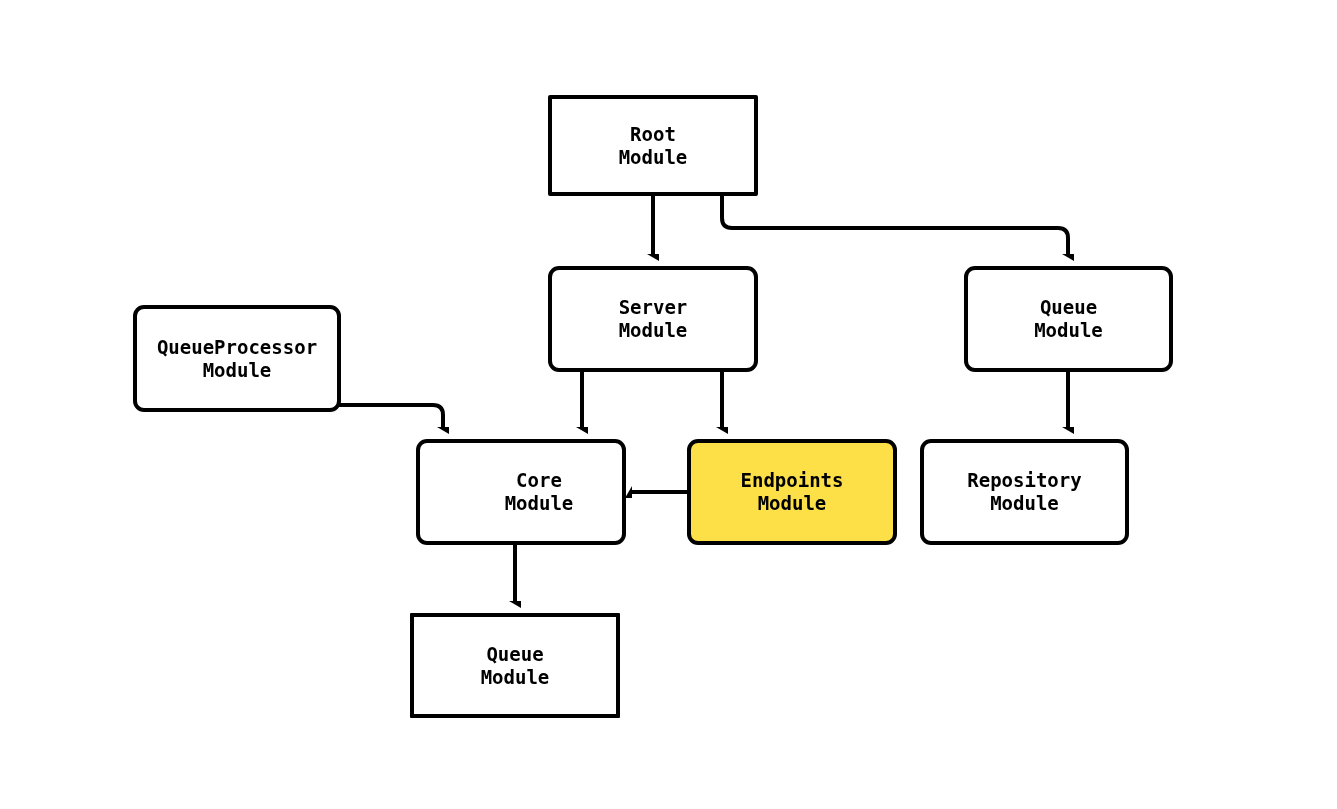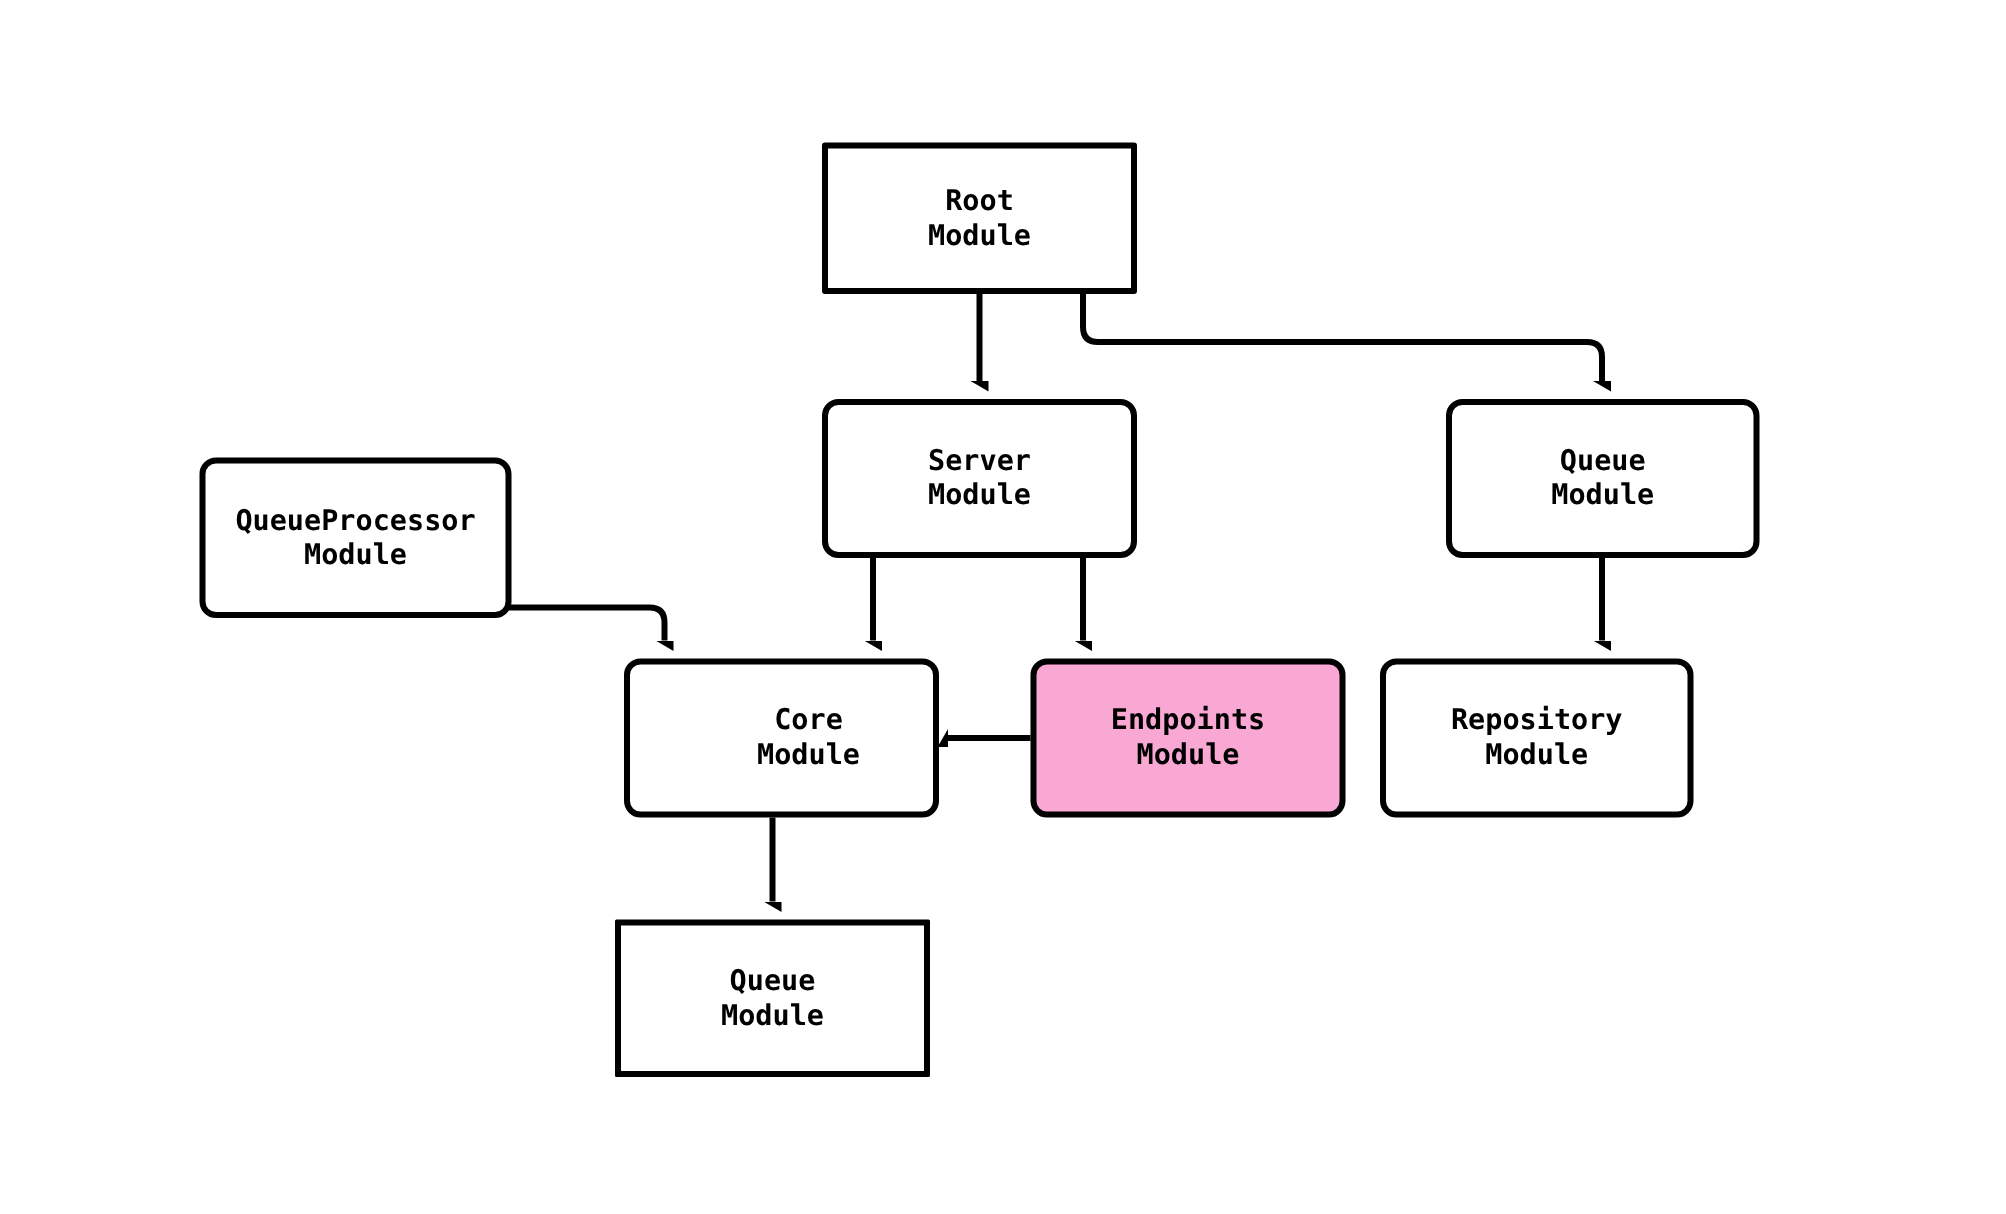--- a/index.html
+++ b/index.html
@@ -99,21 +99,21 @@
         <div class="node-label">Module</div>
       </div>
       <div class="node" style="left: 964px; top: 266px; width: 209px; height: 106px; border-width: 4px; border-color: rgb(0, 0, 0); background: rgb(255, 255, 255); border-radius: 11px;">
         <div class="node-label">Queue</div>
         <div class="node-label">Module</div>
       </div>
       <div class="node" style="left: 416px; top: 439px; width: 210px; height: 106px; border-width: 4px; border-color: rgb(0, 0, 0); background: rgb(255, 255, 255); border-radius: 11px; padding-left: 36px;">
         <div class="node-label">Core</div>
         <div class="node-label">Module</div>
       </div>
-      <div class="node" style="left: 687px; top: 439px; width: 210px; height: 106px; border-width: 4px; border-color: rgb(0, 0, 0); background: #f9a8d4; border-radius: 11px;">
+      <div class="node" style="left: 687px; top: 439px; width: 210px; height: 106px; border-width: 4px; border-color: rgb(0, 0, 0); background: #fde047; border-radius: 11px;">
         <div class="node-label">Endpoints</div>
         <div class="node-label">Module</div>
       </div>
       <div class="node" style="left: 920px; top: 439px; width: 209px; height: 106px; border-width: 4px; border-color: rgb(0, 0, 0); background: rgb(255, 255, 255); border-radius: 11px;">
         <div class="node-label">Repository</div>
         <div class="node-label">Module</div>
       </div>
       <div class="node" style="left: 410px; top: 613px; width: 210px; height: 105px; border-width: 4px; border-color: rgb(0, 0, 0); background: rgb(255, 255, 255); border-radius: 1px;">
         <div class="node-label">Queue</div>
         <div class="node-label">Module</div>

